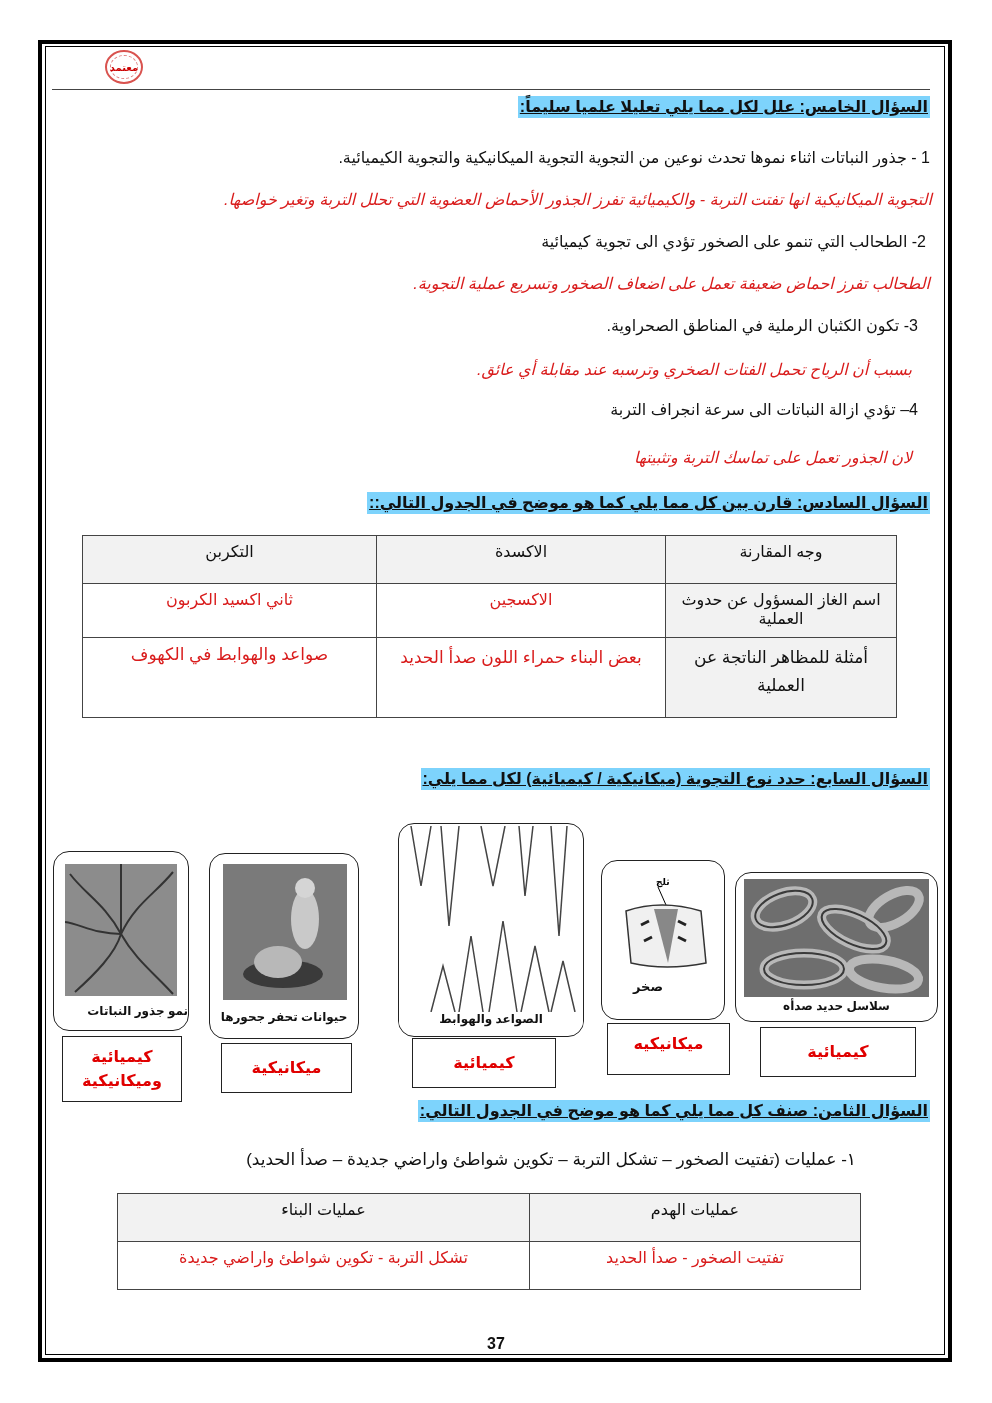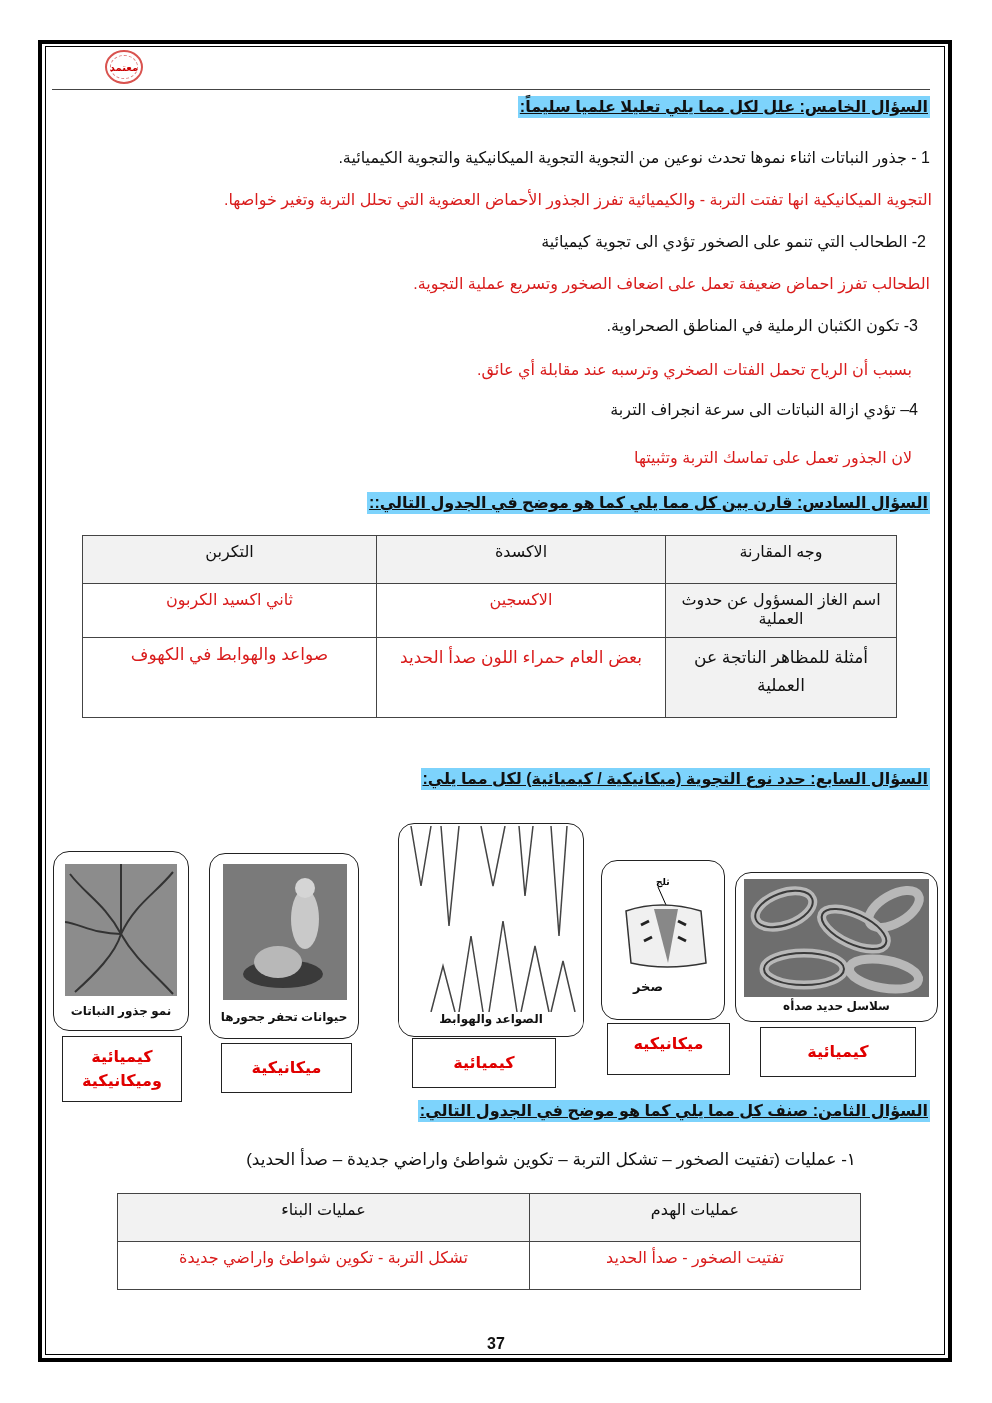--- a/index.html
+++ b/index.html
@@ -18,21 +18,21 @@
   .stamp { position:absolute; left:10px; top:2px; width:38px; height:34px; border-radius:50%;
            border:2px solid #d9534f; box-sizing:border-box; display:flex; align-items:center; justify-content:center; }
   .stamp::before { content:""; position:absolute; inset:3px; border-radius:50%; border:1px dashed #e08080; }
   .stamp-text { color:#c00; font-size:10px; font-weight:bold; z-index:1; }
   .header-rule { position:absolute; left:52px; top:89px; width:878px; height:1px; background:#444; }
 
   .q-heading { position:absolute; right:62px; font-size:16px; font-weight:bold; background:#7dd3fc;
                text-decoration:underline; direction:rtl; white-space:nowrap; padding:0 2px; line-height:22px; }
 
   .line { position:absolute; right:62px; font-size:16px; direction:rtl; white-space:nowrap; line-height:24px; }
-  .ans { color:#d91c1c; }
+  .ans { color:#d91c1c;font-style:italic; }
 
   table.cmp { position:absolute; border-collapse:collapse; direction:rtl; }
   table.cmp td { border:1px solid #444; text-align:center; vertical-align:top; font-size:16px; padding:6px 6px; }
   table.cmp td.grey { background:#f2f2f2; }
   table.cmp td.red { color:#d91c1c; }
 
   
   .card { position:absolute; border:1.5px solid #222; border-radius:16px; background:#fff; box-sizing:border-box; overflow:hidden; }
   .card-img { position:absolute; }
   .card-cap { position:absolute; left:0; right:0; text-align:center; font-size:12px; font-weight:bold; direction:rtl; }
@@ -72,21 +72,21 @@
     <td class="grey" style="width:276px;">الاكسدة</td>
     <td class="grey">التكربن</td>
   </tr>
   <tr style="height:54px;">
     <td class="grey">اسم الغاز المسؤول عن حدوث العملية</td>
     <td class="red">الاكسجين</td>
     <td class="red">ثاني اكسيد الكربون</td>
   </tr>
   <tr style="height:80px;">
     <td class="grey" style="font-size:17px; line-height:28px;">أمثلة للمظاهر الناتجة عن العملية</td>
-    <td class="red" style="font-size:17px; line-height:28px;">بعض العام حمراء اللون صدأ الحديد</td>
+    <td class="red" style="font-size:17px; line-height:28px;">بعض البناء حمراء اللون صدأ الحديد</td>
     <td class="red" style="font-size:17px;">صواعد والهوابط في الكهوف</td>
   </tr>
 </tbody>
   </table>
 
 <div class="q-heading" style="top:768px;">السؤال السابع: حدد نوع التجوية (ميكانيكية / كيميائية) لكل مما يلي:</div>
 
 <div class="card" style="left:735px; top:872px; width:203px; height:150px;">
   <svg class="card-img" style="left:8px; top:6px;" width="185" height="118">
     <rect width="185" height="118" fill="#6e6e6e"></rect>
@@ -163,21 +163,21 @@
     <rect width="112" height="132" fill="#8c8c8c"></rect>
     <g stroke="#333" stroke-width="2" fill="none">
       <path d="M56 70 C40 40 20 30 5 10"></path>
         <path d="M56 70 C70 40 90 30 108 8"></path>
       <path d="M56 70 C50 90 30 110 10 128"></path>
         <path d="M56 70 C70 95 90 110 108 130"></path>
       <path d="M56 70 L56 0"></path>
         <path d="M56 70 C30 70 15 60 0 58"></path>
     </g>
   </svg>
-  <div class="card-cap" style="top:152px;">نمو جذور النباتات</div>
+  <div class="card-cap" style="top:152px;text-align:right;">نمو جذور النباتات</div>
 </div>
 <div class="ansbox" style="left:62px; top:1036px; width:120px; height:66px;">
   <span>كيميائية</span>
   <span style="font-weight:bold;">وميكانيكية</span>
 </div>
 
 <div class="q-heading" style="top:1100px;">السؤال الثامن: صنف كل مما يلي كما هو موضح في الجدول التالي:</div>
 <div class="line" style="top:1148px; right:136px; font-size:17px;">١- عمليات (تفتيت الصخور – تشكل التربة – تكوين شواطئ واراضي جديدة – صدأ الحديد)</div>
 <table class="cmp" style="left:117px; top:1193px; width:744px;">
   <tbody>

